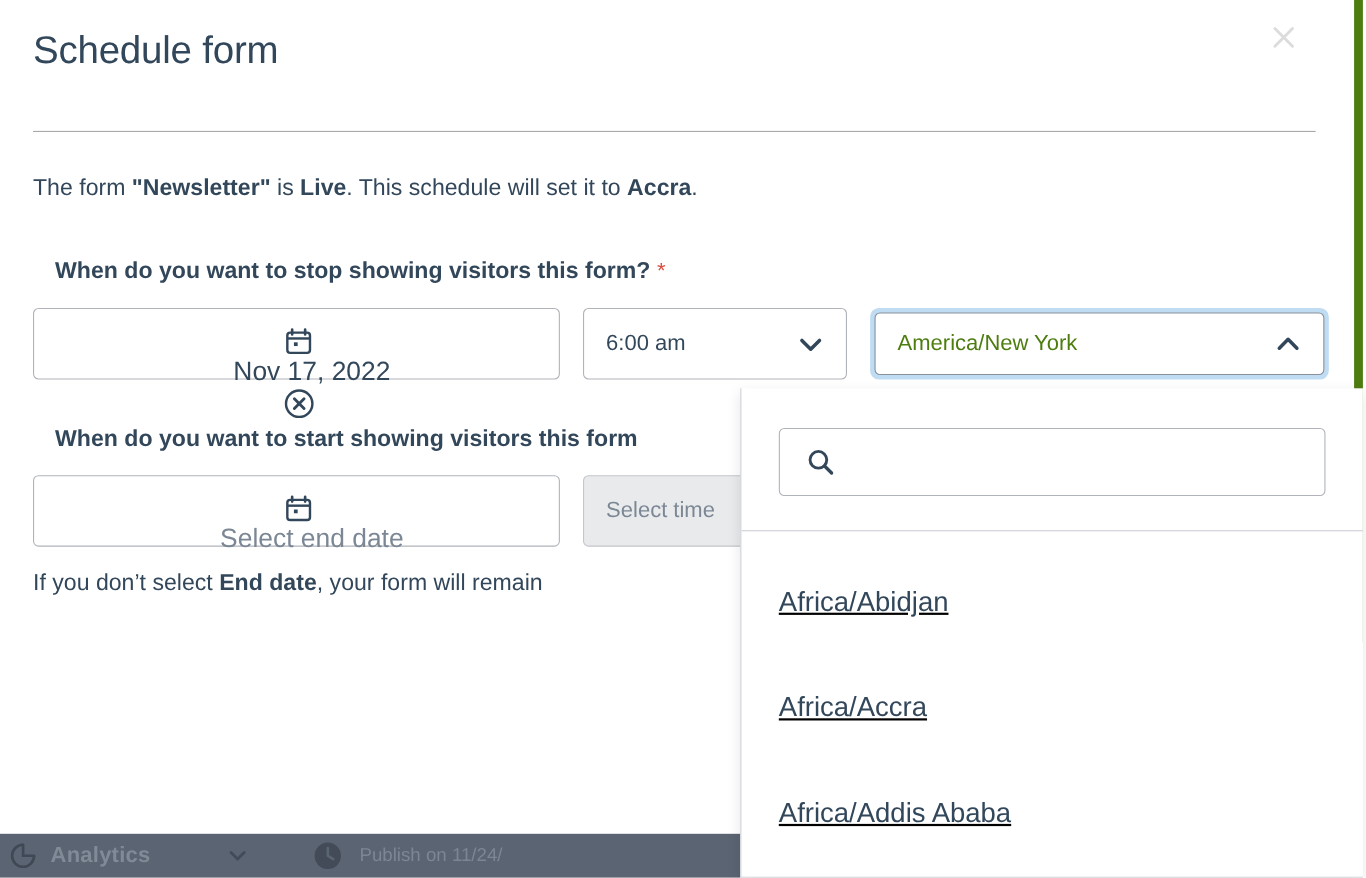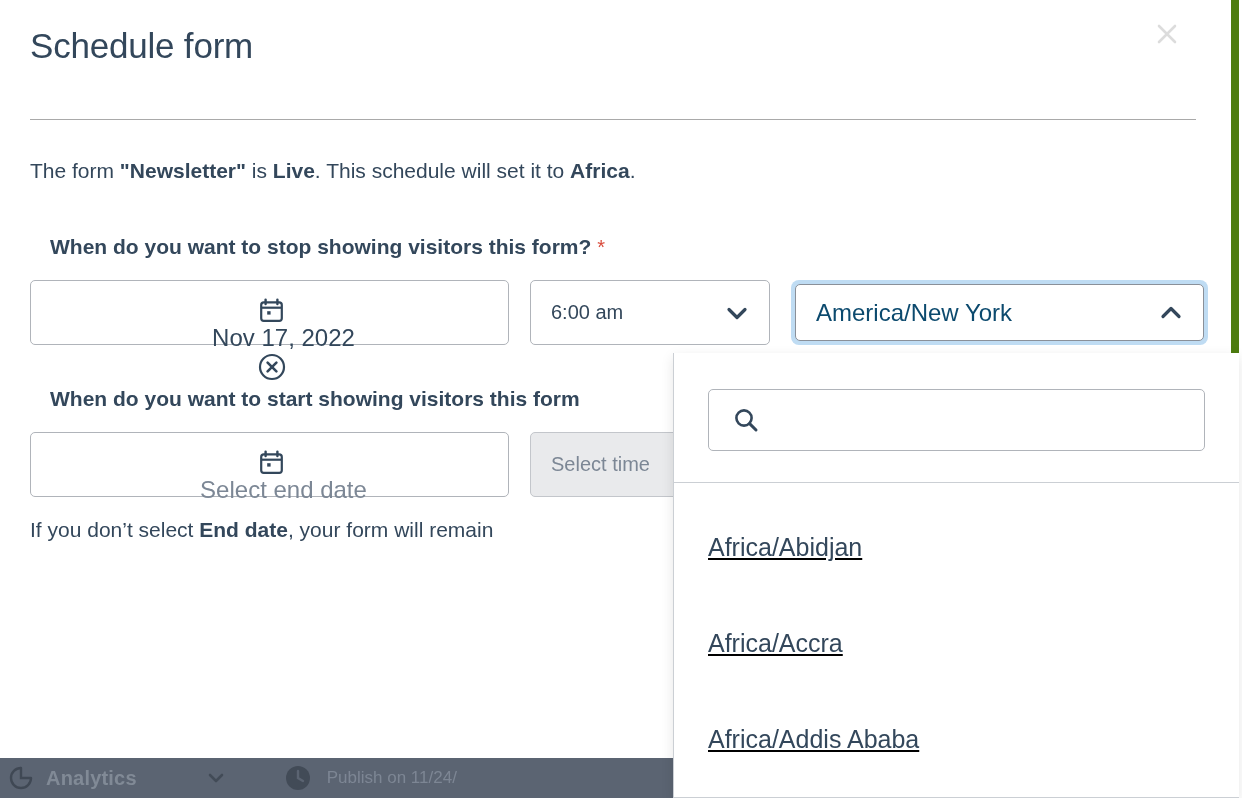--- a/index.html
+++ b/index.html
@@ -216,22 +216,22 @@
     height: 57px;
     border: 1px solid #8a9099;
     border-radius: 5px;
     background: #ffffff;
     display: flex;
     align-items: center;
     padding: 0 18px 0 20px;
     cursor: pointer;
   }
   .tz-select .sel-text {
-    font-size: 24px;
-    color: #0c4a6e;
+    font-size: 20px;
+    color: #4d7c0f;
     flex: 1 1 auto;
     white-space: nowrap;
   }
 
   .helper-text {
     position: absolute;
     left: 30px;
     top: 397px;
     font-size: 21px;
     line-height: 28px;
@@ -333,21 +333,21 @@
     <button id="close-button">
       <svg viewBox="0 0 36 36">
           <path d="M10 10l16 16M26 10L10 26" fill="none" stroke="#dcdcdc" stroke-width="2.6" stroke-linecap="round"></path>
         </svg>
     </button>
 
     <div id="header-divider"></div>
 
     <div id="modal-body">
 
-      <div class="status-line"><span>The form </span><b>"Newsletter"</b><span> is </span><b>Live</b><span>. This schedule will set it to </span><b>Africa</b><span>.</span></div>
+      <div class="status-line"><span>The form </span><b>"Newsletter"</b><span> is </span><b>Live</b><span>. This schedule will set it to </span><b>Accra</b><span>.</span></div>
 
       <div class="field-label" id="label-stop"><span>When do you want to stop showing visitors this form?</span>
         <span class="req">*</span></div>
 
       <div class="row" id="row-stop">
 
         <div class="date-input">
           <span class="cal-icon">
             <svg viewBox="0 0 27 27">
               <rect x="3.2" y="5.4" width="20.6" height="18.4" rx="2.6" fill="none" stroke="#33475b" stroke-width="2.2"></rect>

